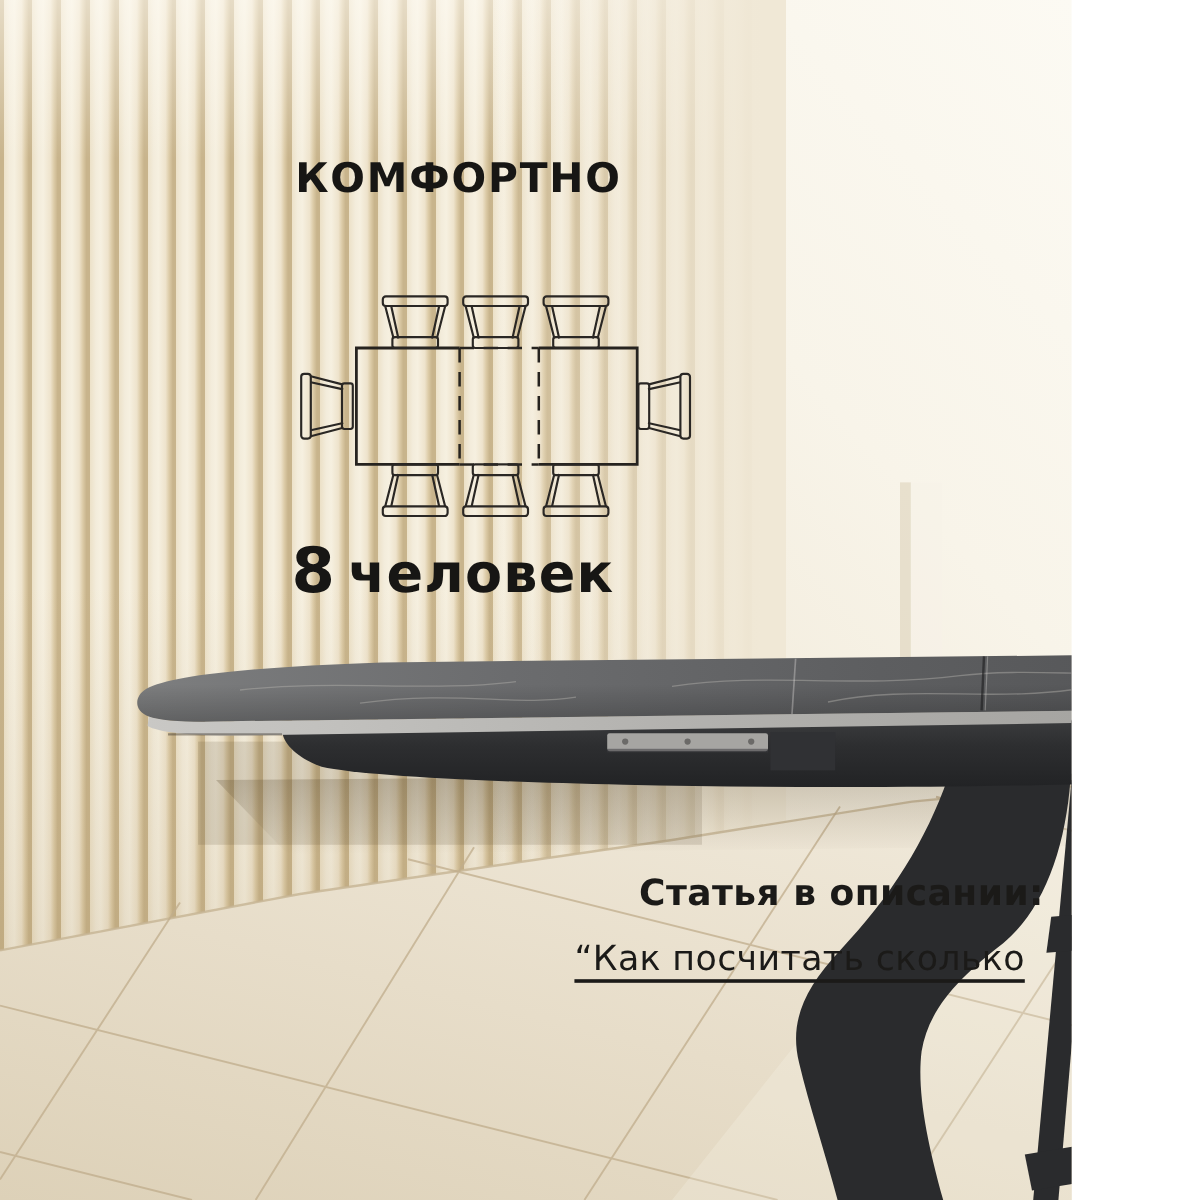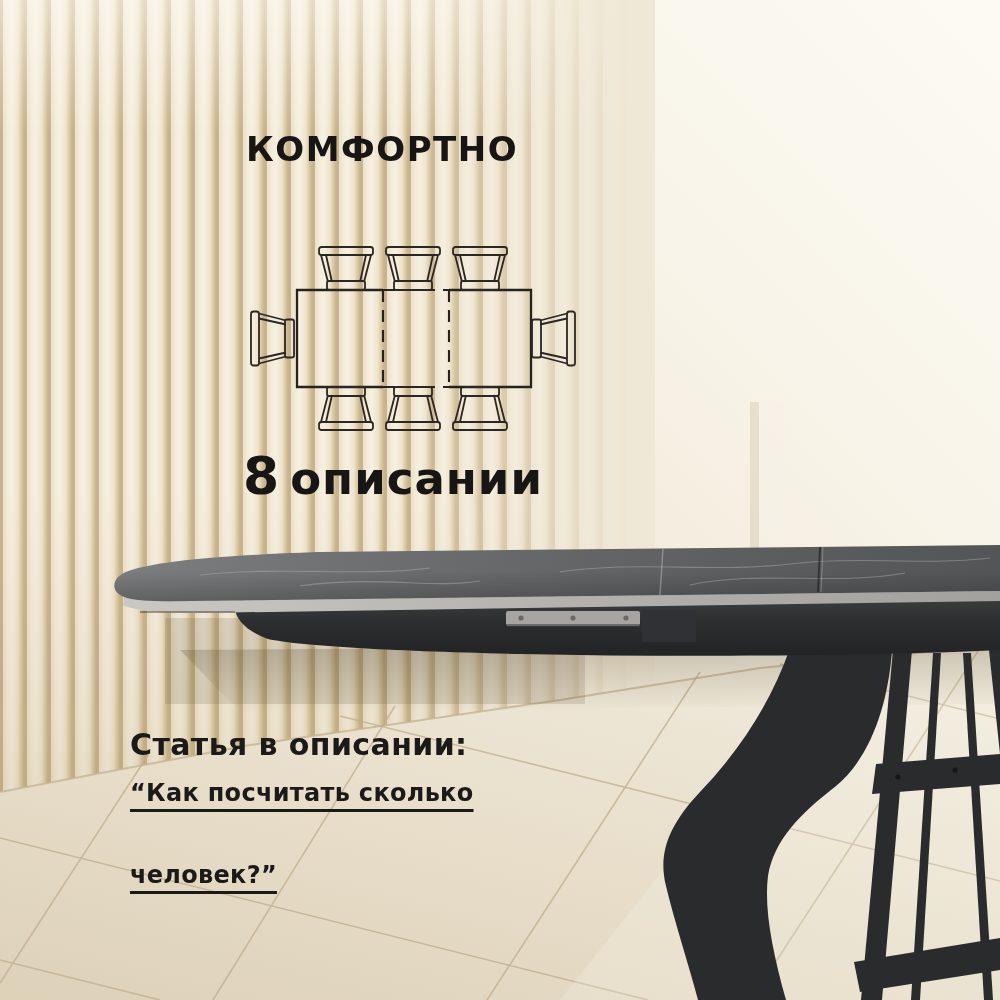--- a/index.html
+++ b/index.html
@@ -1,17 +1,17 @@
 <!DOCTYPE html>
 <html><head>
 <meta charset="utf-8">
 <style>
   html,body{margin:0;padding:0;background:#ffffff;}
   .canvas{
-    position:relative;width:1000px;height:1000px;overflow:hidden;
+    position:relative;width:893px;height:1000px;overflow:hidden;
     font-family:"DejaVu Sans","Liberation Sans",sans-serif;
     background:linear-gradient(to top right,#e9dfc9 0%,#efe7d5 40%,#f8f4e9 72%,#fcfaf3 100%);
   }
   
   .slats{
     position:absolute;left:0;top:0;width:655px;height:885px;
     background:repeating-linear-gradient(90deg,
       #c8b48c 0px,#c8b48c 3px,#ece1c8 3px,#f3ecdb 8px,
       #f6f0e0 12px,#eee3cc 18px,#dccba7 21px,#c8b48c 24px);
   }
@@ -28,24 +28,24 @@
     font-size:34px;line-height:37px;font-weight:800;letter-spacing:1.5px;
     color:#171614;
   }
   .capacity{
     position:absolute;left:243px;top:446px;color:#171614;font-weight:800;
     white-space:nowrap;
   }
   .capacity .num{font-size:52px;letter-spacing:1px;}
   .capacity .unit{font-size:45px;margin-left:10px;letter-spacing:1px;}
   .article{
-    position:absolute;left:130px;top:727px;width:740px;text-align:left;color:#1b1a18;
+    position:absolute;left:130px;top:727px;width:740px;text-align:right;color:#1b1a18;
   }
   .article .intro{font-size:30px;font-weight:600;letter-spacing:.4px;margin:0 0 11px 0;}
-  .article .quote{font-size:24px;font-weight:700;line-height:41px;letter-spacing:.3px;margin:0;}
+  .article .quote{font-size:29px;font-weight:400;line-height:41px;letter-spacing:.3px;margin:16px;}
   .article .quote .qline{
     text-decoration:underline;text-decoration-thickness:2.5px;text-underline-offset:8px;
   }
   .diagram{position:absolute;left:225px;top:240px;}
 </style>
 </head>
 <body>
 
 <div class="canvas">
 
@@ -182,25 +182,24 @@
     <use href="#chair" transform="translate(255,190) rotate(180)"></use>
     <use href="#chair" transform="translate(26,98.5) rotate(-90)"></use>
     <use href="#chair" transform="translate(350,98.5) rotate(90)"></use>
   </svg>
 
   <div class="headline">
     <div>КОМФОРТНО</div>
   </div>
 
   <div class="capacity">
-    <span class="num">8</span><span class="unit">описании</span>
+    <span class="num">8</span><span class="unit">человек</span>
   </div>
 
   <div class="article">
     <p class="intro">Статья в описании:</p>
     <p class="quote">
       <span class="qline">“Как посчитать сколько</span><br>
       <br>
-      <span class="qline">человек?”</span>
     </p>
   </div>
 
 </div>
 
 </body></html>

